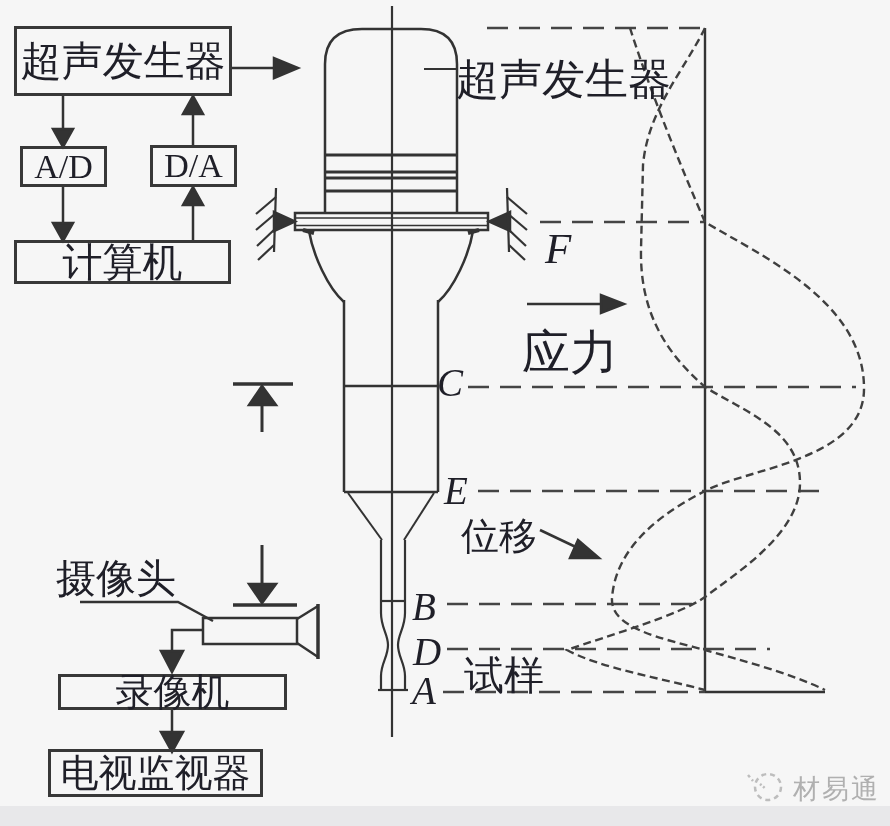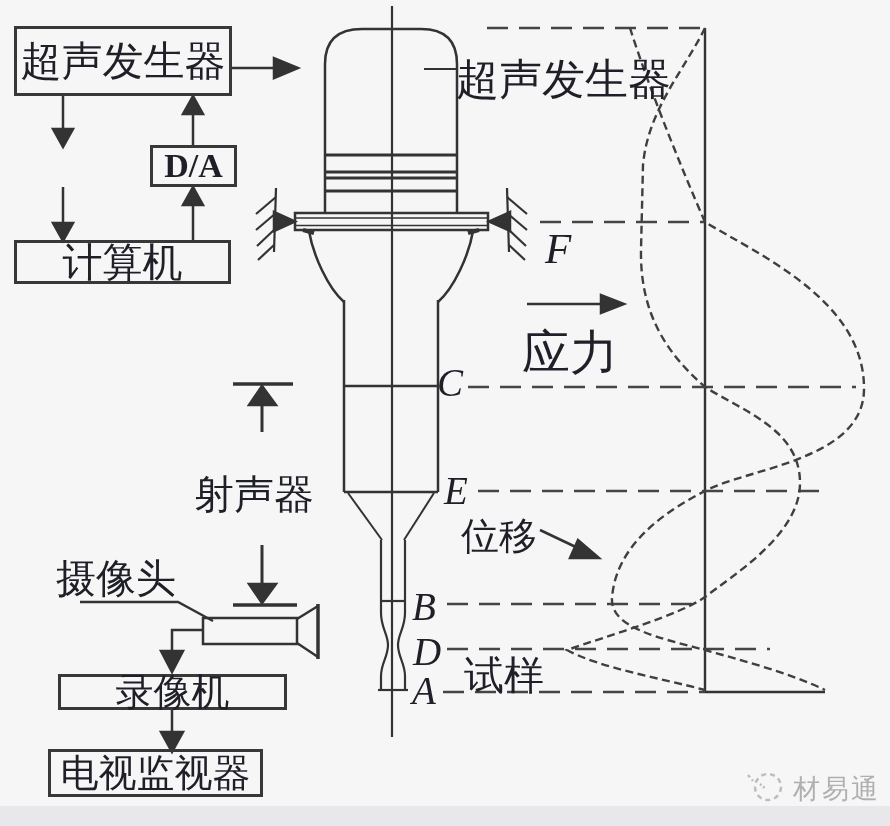--- a/index.html
+++ b/index.html
@@ -142,30 +142,30 @@
 
       <g stroke="#bdbdbd" stroke-width="2.5">
         <circle cx="768" cy="787" r="13" stroke-dasharray="5 4"></circle>
         <line x1="748" y1="775" x2="753" y2="781" stroke-dasharray="3 3"></line>
         <line x1="760" y1="784" x2="766" y2="789" stroke-dasharray="2 2"></line>
       </g>
     </g>
   </svg>
 
   <div class="box" style="left:14px;top:26px;width:212px;height:64px;font-size:41px;">超声发生器</div>
-  <div class="box ad" style="left:150px;top:145px;width:81px;height:36px;font-size:34px;font-weight:bold;">D/A</div>
+  <div class="box ad" style="left:20px;top:146px;width:81px;height:35px;font-size:34px;">A/D</div>
+  <div class="box ad" style="left:150px;top:145px;width:81px;height:36px;font-size:34px;">D/A</div>
   <div class="box" style="left:14px;top:240px;width:211px;height:38px;font-size:40px;">计算机</div>
   <div class="box" style="left:58px;top:674px;width:223px;height:30px;font-size:38px;">录像机</div>
   <div class="box" style="left:48px;top:749px;width:209px;height:42px;font-size:38px;">电视监视器</div>
 
   <div class="lbl" style="left:456px;top:51px;font-size:43px;">超声发生器</div>
   <div class="lbl serif" style="left:545px;top:224px;font-size:43px;">F</div>
   <div class="lbl" style="left:522px;top:321px;font-size:48px;">应力</div>
   <div class="lbl serif" style="left:437px;top:360px;font-size:39px;">C</div>
-  <div class="lbl" style="left:194px;top:467px;font-size:40px;">射声器</div>
   <div class="lbl serif" style="left:444px;top:468px;font-size:39px;">E</div>
   <div class="lbl" style="left:461px;top:511px;font-size:38px;">位移</div>
   <div class="lbl serif" style="left:412px;top:584px;font-size:39px;">B</div>
   <div class="lbl serif" style="left:413px;top:629px;font-size:39px;">D</div>
   <div class="lbl serif" style="left:412px;top:668px;font-size:39px;">A</div>
   <div class="lbl" style="left:464px;top:648px;font-size:40px;">试样</div>
   <div class="lbl" style="left:56px;top:551px;font-size:40px;">摄像头</div>
   <div class="lbl watermark" style="left:793px;top:771px;font-size:27px;">材易通</div>
 
   <div class="bottombar"></div>

